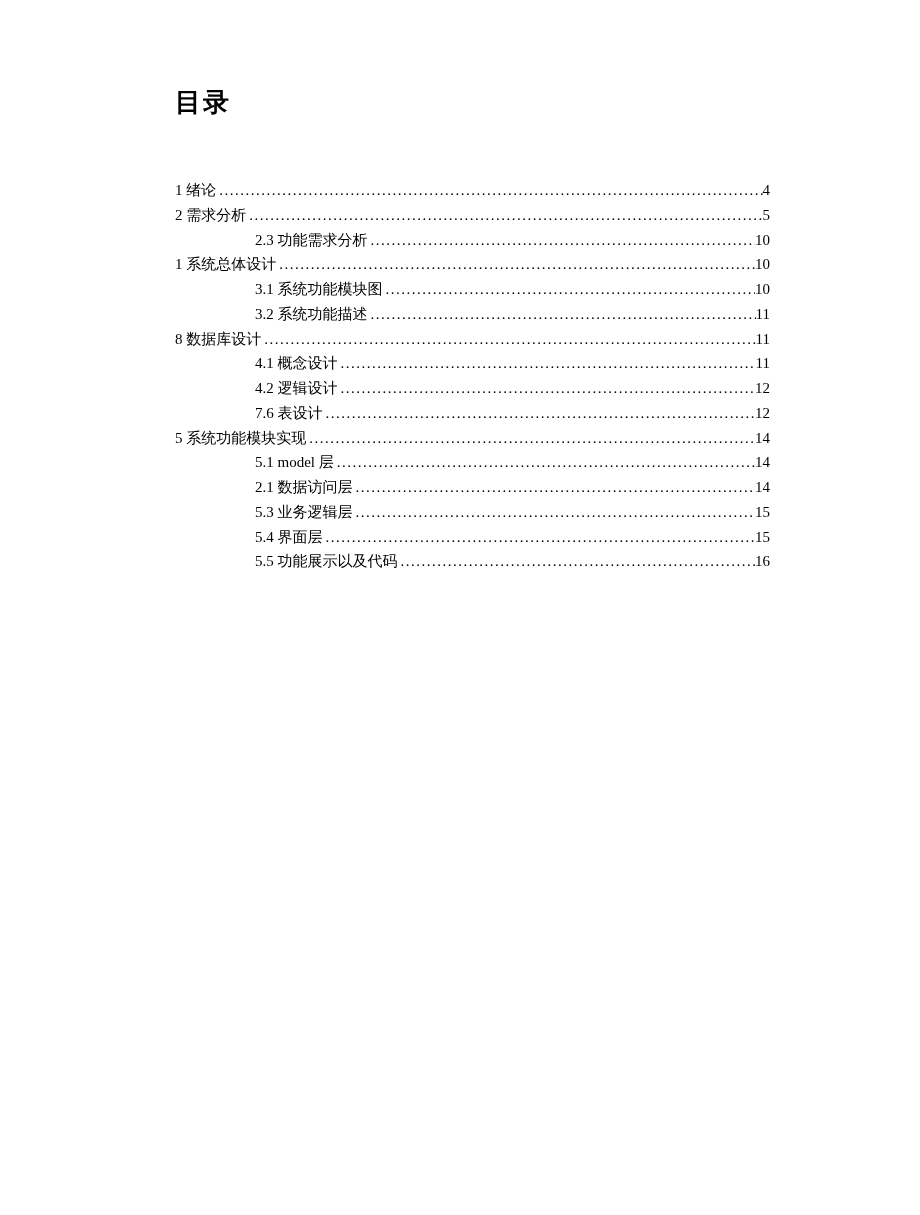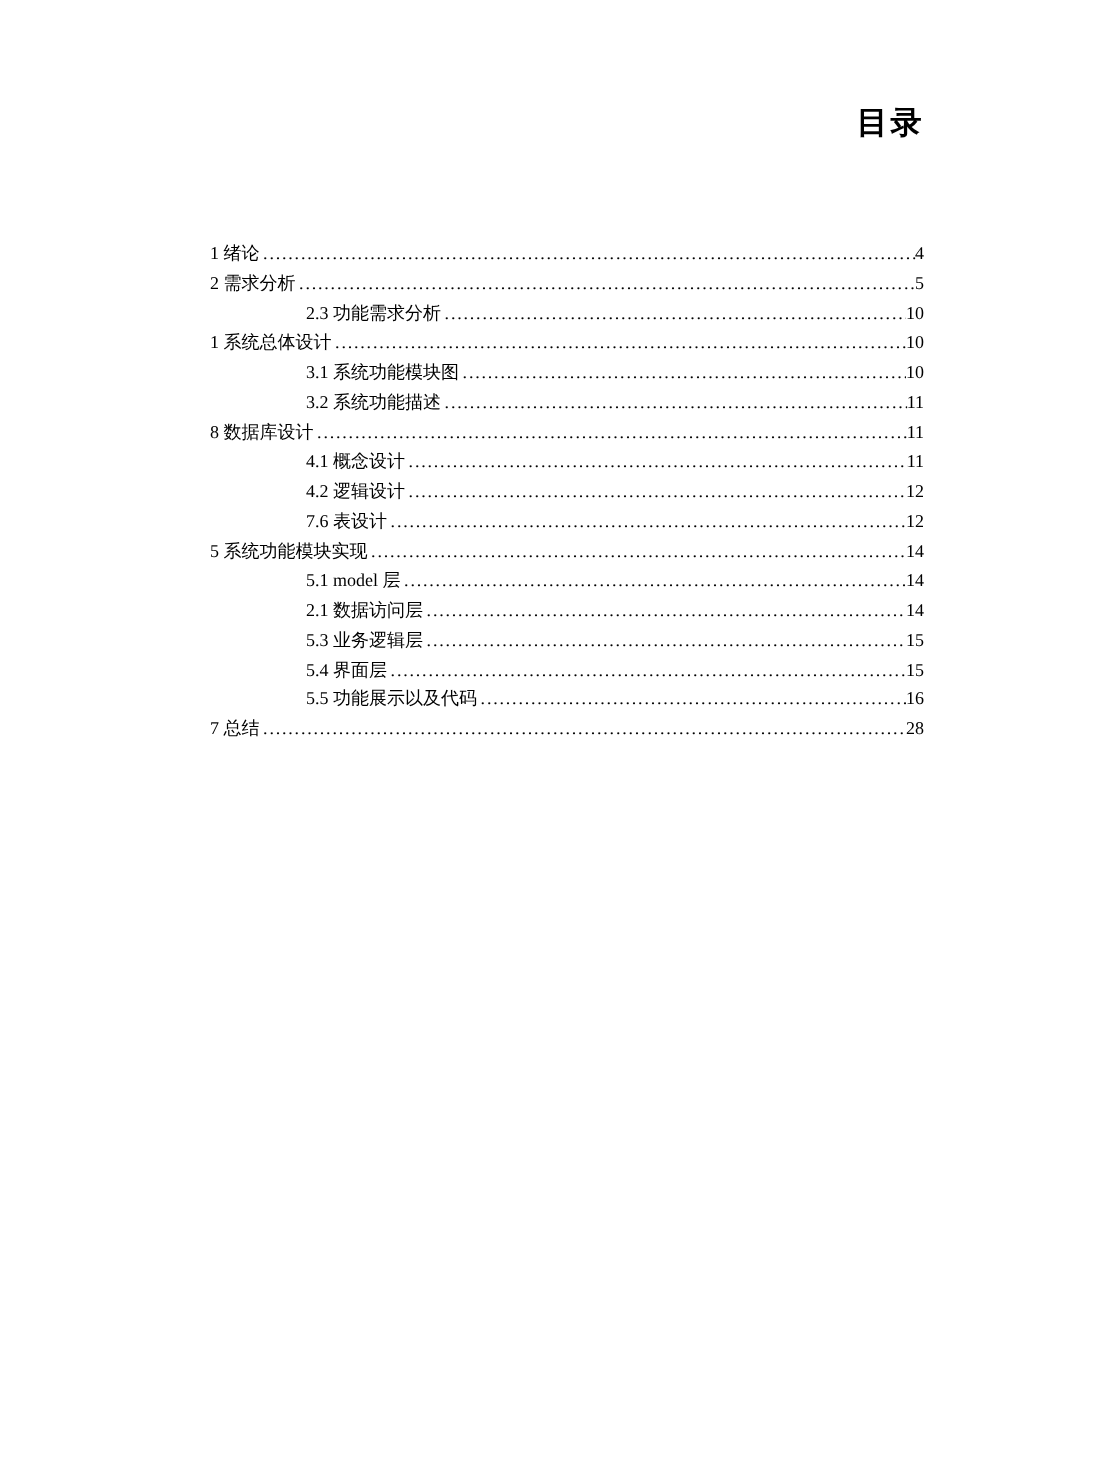--- a/index.html
+++ b/index.html
@@ -11,24 +11,24 @@
       background: #ffffff;
       width: 920px;
       height: 1215px;
       font-family: "SimSun", "宋体", serif;
       color: #000;
     }
     .page {
       padding: 85px 150px 0 175px;
     }
     .title {
-      text-align: right;
+      text-align: left;
       font-size: 26px;
       font-weight: bold;
-      margin-bottom: 80px;
+      margin-bottom: 58px;
       letter-spacing: 2px;
     }
     .toc-line {
       display: flex;
       align-items: center;
       font-size: 15px;
       line-height: 1.65;
       white-space: nowrap;
     }
     .toc-line.level-1 {
@@ -132,19 +132,14 @@
       <div class="toc-line level-2">
         <span class="toc-label">5.4 界面层</span>
         <span class="toc-dots"></span>
         <span class="toc-page">15</span>
       </div>
       <div class="toc-line level-2">
         <span class="toc-label">5.5 功能展示以及代码</span>
         <span class="toc-dots"></span>
         <span class="toc-page">16</span>
       </div>
-      <div class="toc-line level-1">
-        <span class="toc-label">7 总结</span>
-        <span class="toc-dots"></span>
-        <span class="toc-page">28</span>
-      </div>
     </div>
 </div>
 
 </body></html>

